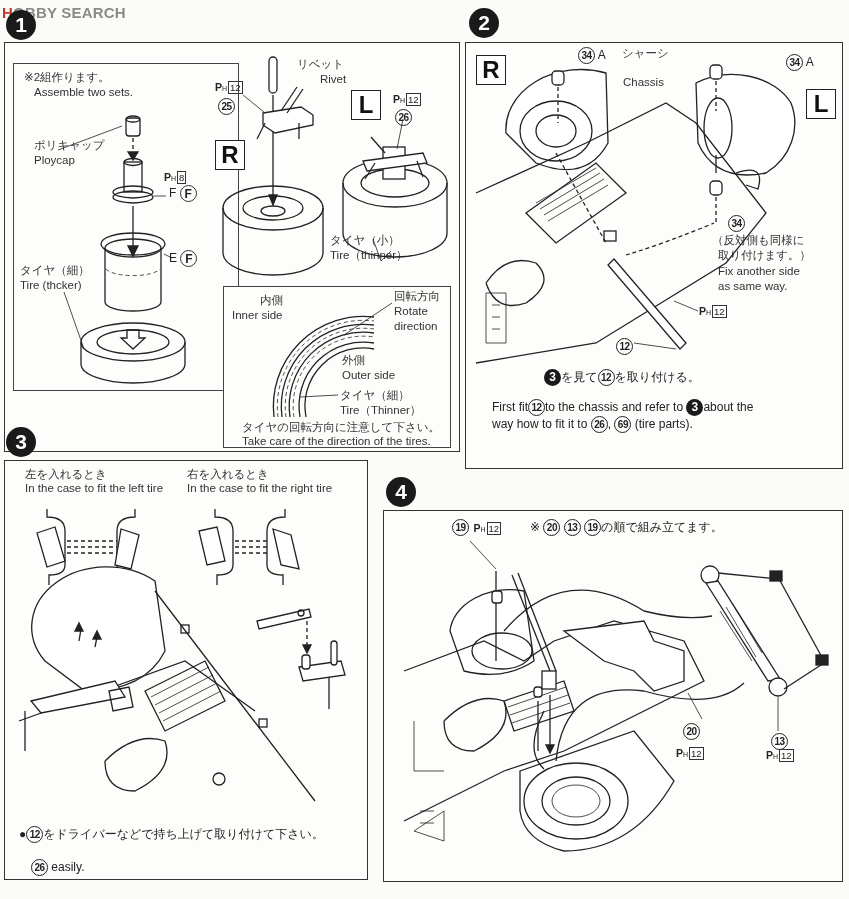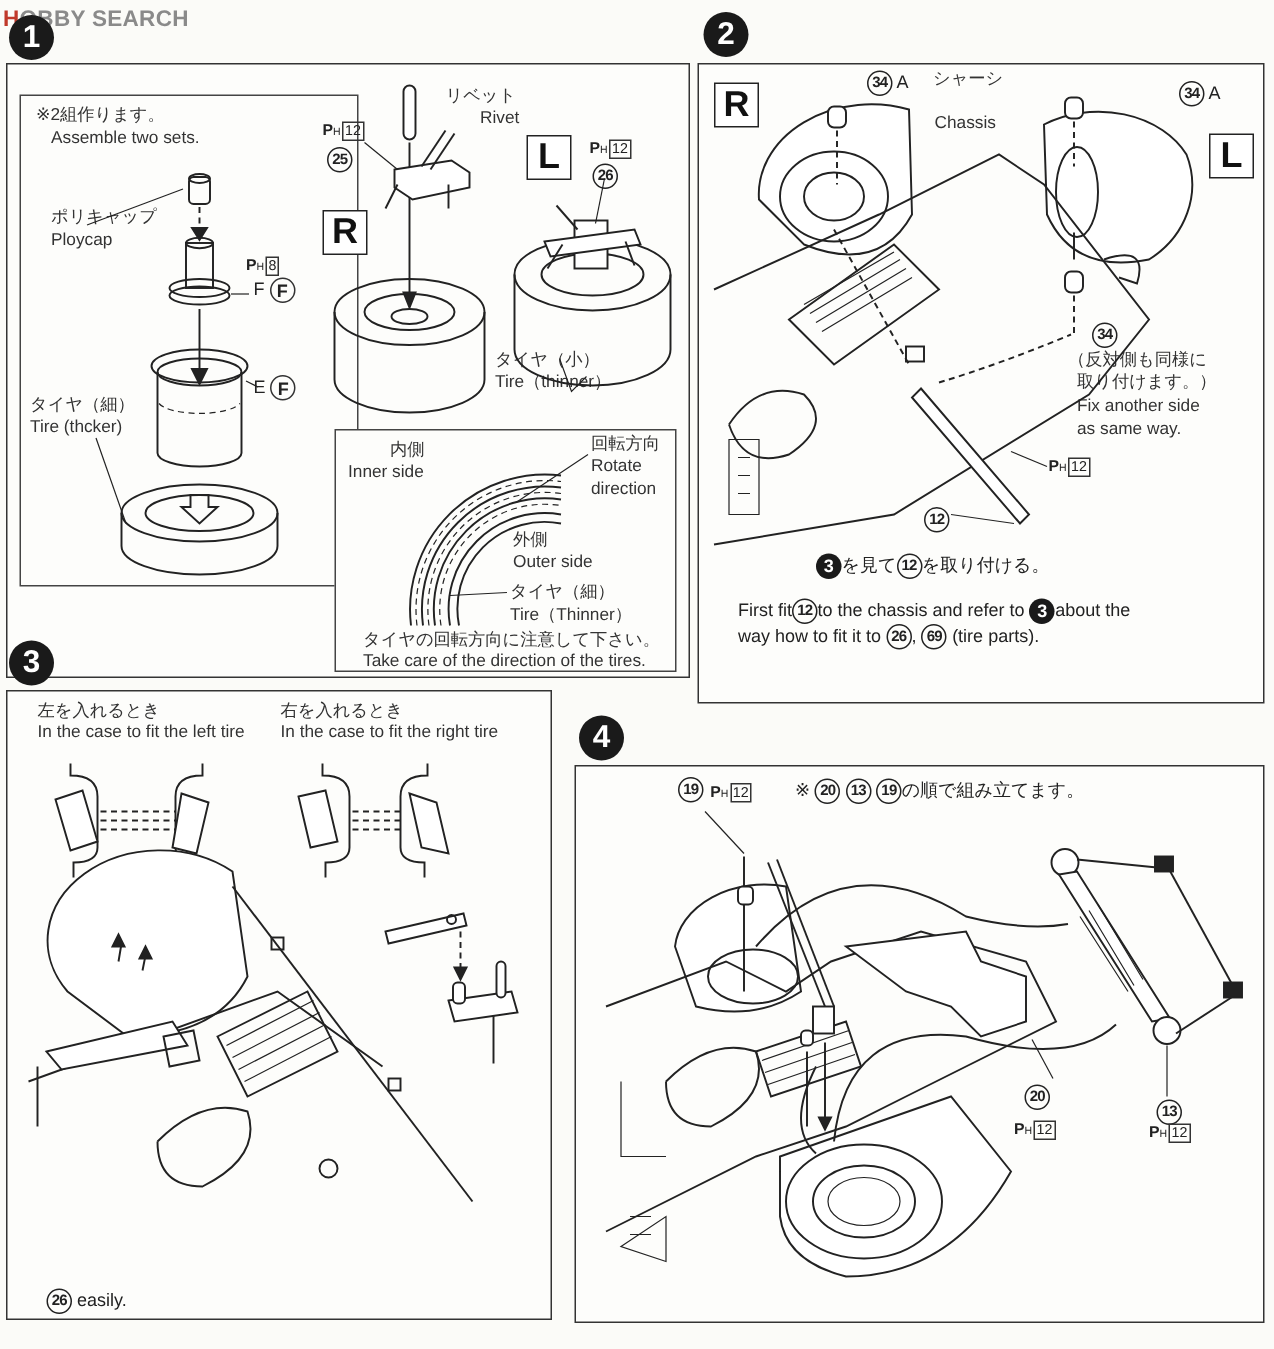--- a/index.html
+++ b/index.html
@@ -291,20 +291,23 @@
     <path d="M252 160 L304 148 L306 156 L254 168 Z" class="fillw"></path>
     <circle cx="296" cy="152" r="3"></circle>
     <line x1="302" y1="160" x2="302" y2="190" class="dash"></line>
     <path d="M298 184 L302 192 L306 184 Z" class="fillk"></path>
     <path d="M294 206 L336 200 L340 214 L298 220 Z" class="fillw"></path>
     <rect x="297" y="194" width="8" height="14" rx="3" class="fillw"></rect>
     <rect x="326" y="180" width="6" height="24" rx="3" class="fillw"></rect>
     <line x1="324" y1="216" x2="324" y2="248"></line>
   </svg>
 
+  <div class="abs txt-md" style="left:14px; top:365px; font-size:12px; white-space:nowrap;">
+    <span>●</span><span class="circ">12</span><span>をドライバーなどで持ち上げて取り付けて下さい。</span>
+  </div>
   <div class="abs txt-md" style="left:26px; top:398px; font-size:12px; white-space:nowrap;">
     <span class="circ">26</span> <span>easily.</span>
   </div>
 </div>
 
 <div class="step-badge" style="left:386px; top:477px;">4</div>
 <div class="panel" style="left:383px; top:510px; width:460px; height:372px;">
   <div class="abs" style="left:68px; top:7px;">
     <span class="circ">19</span>
     <span class="ph"><span>P</span><span class="ph-h">H</span><span class="ph-box">12</span></span>

